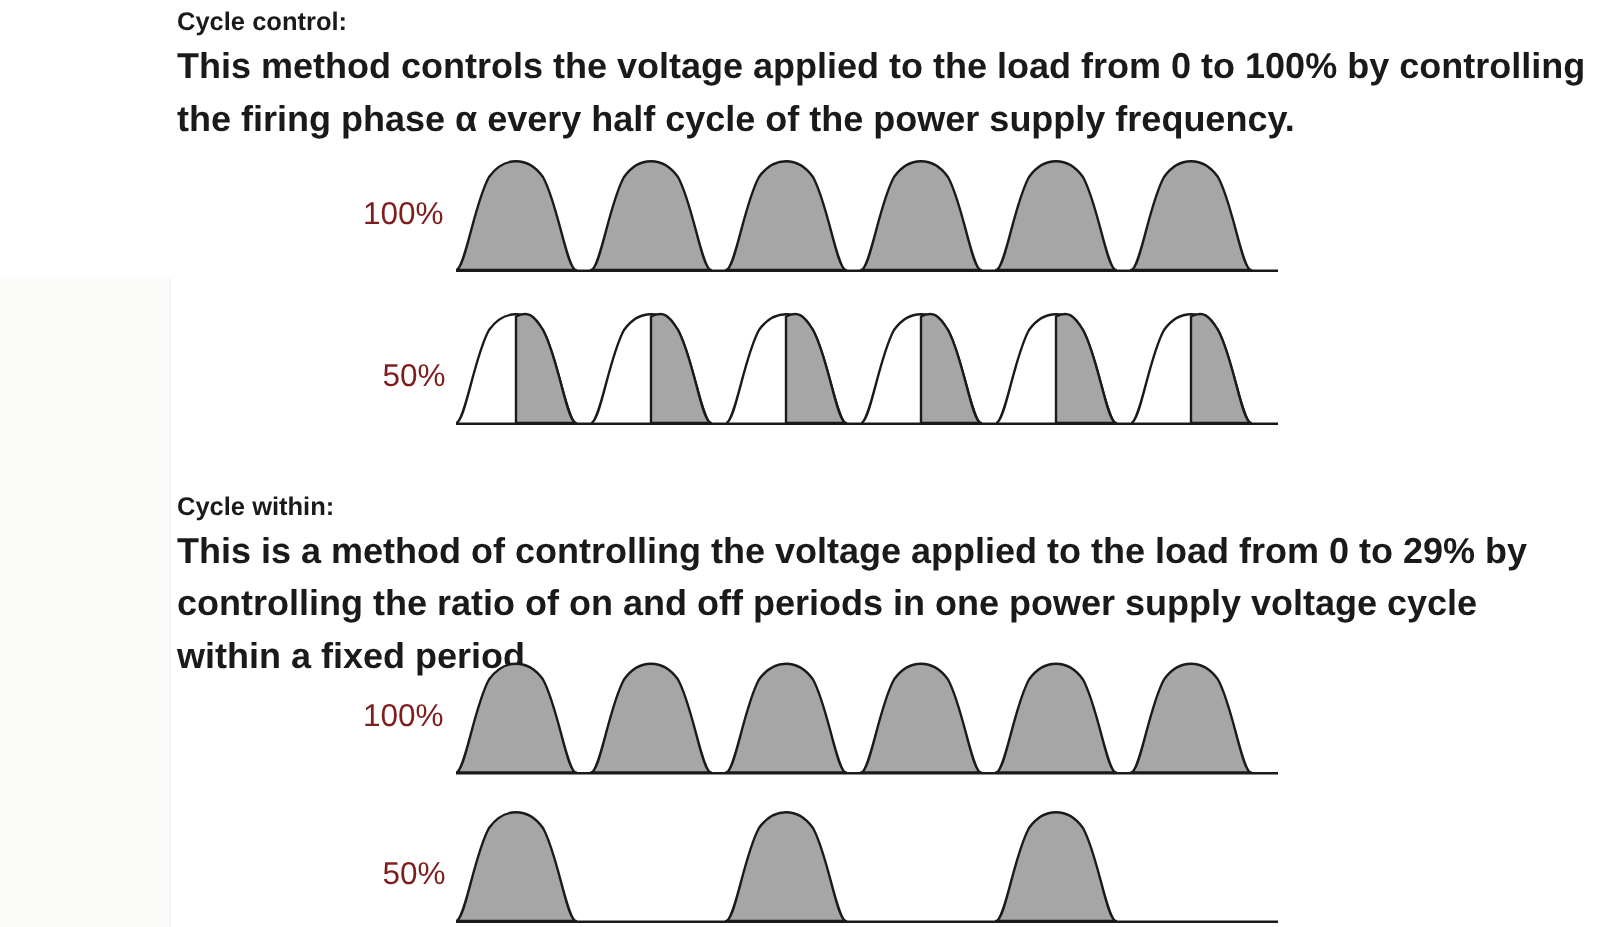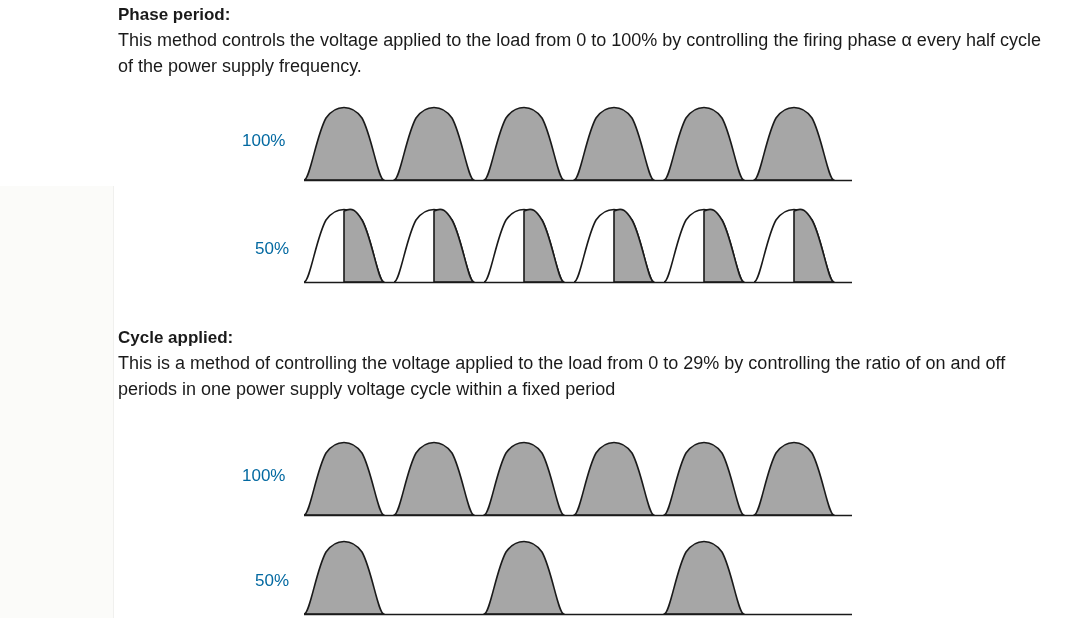--- a/index.html
+++ b/index.html
@@ -33,59 +33,60 @@
     height: 618px;
   }
   .section-title {
     font-size: 17px;
     font-weight: bold;
     line-height: 1.35;
     margin: 0;
     padding: 0;
   }
   .section-body {
-    font-size: 18px;
+    font-size: 24px;
     line-height: 1.47;
     margin: 0;
     padding: 0;
     max-width: 940px;
+    font-weight: bold;
   }
   .block-phase {
     position: absolute;
     top: 4px;
     left: 0;
     width: 940px;
   }
   .block-cycle {
     position: absolute;
     top: 327px;
     left: 0;
     width: 940px;
   }
   .lbl-100-phase { position: absolute; left: 124px; top: 131px; }
   .lbl-50-phase  { position: absolute; left: 137px; top: 239px; }
   .lbl-100-cycle { position: absolute; left: 124px; top: 466px; }
   .lbl-50-cycle  { position: absolute; left: 137px; top: 571px; }
   .axis-label {
     position: absolute;
-    font-size: 17px;
-    color: #0369a1;
+    font-size: 21px;
+    color: #7f1d1d;
     white-space: nowrap;
   }
   .svg-abs { position: absolute; }
 </style>
 </head>
 <body>
 
 <div class="left-panel"></div>
 
 <div class="content">
 
   <div class="block-phase">
-    <p class="section-title">Phase period:</p>
+    <p class="section-title">Cycle control:</p>
     <p class="section-body">This method controls the voltage applied to the load from 0 to 100% by controlling the firing phase α every half cycle of the power supply frequency.</p>
   </div>
 
   <span class="axis-label lbl-100-phase">100%</span>
   <span class="axis-label lbl-50-phase">50%</span>
 
   <svg class="svg-abs" style="left:186px; top:106px;" width="548" height="78" viewBox="0 0 548 78">
     <g>
       <path d="M0,74 C6,74 12,30 22,12 C32,-2 48,-2 58,12 C68,30 74,74 80,74 Z
                M90,74 C96,74 102,30 112,12 C122,-2 138,-2 148,12 C158,30 164,74 170,74 Z
@@ -111,21 +112,21 @@
                M130,74 L130,3 C138,-1 142,2 148,12 C158,30 164,74 170,74 Z
                M220,74 L220,3 C228,-1 232,2 238,12 C248,30 254,74 260,74 Z
                M310,74 L310,3 C318,-1 322,2 328,12 C338,30 344,74 350,74 Z
                M400,74 L400,3 C408,-1 412,2 418,12 C428,30 434,74 440,74 Z
                M490,74 L490,3 C498,-1 502,2 508,12 C518,30 524,74 530,74 Z" fill="#a6a6a6" stroke="#1a1a1a" stroke-width="1.6" stroke-linejoin="round"></path>
       <line x1="0" y1="74.5" x2="548" y2="74.5" stroke="#1a1a1a" stroke-width="1.6"></line>
     </g>
   </svg>
 
   <div class="block-cycle">
-    <p class="section-title">Cycle applied:</p>
+    <p class="section-title">Cycle within:</p>
     <p class="section-body">This is a method of controlling the voltage applied to the load from 0 to 29% by controlling the ratio of on and off periods in one power supply voltage cycle within a fixed period</p>
   </div>
 
   <span class="axis-label lbl-100-cycle">100%</span>
   <span class="axis-label lbl-50-cycle">50%</span>
 
   <svg class="svg-abs" style="left:186px; top:441px;" width="548" height="78" viewBox="0 0 548 78">
     <g>
       <path d="M0,74 C6,74 12,30 22,12 C32,-2 48,-2 58,12 C68,30 74,74 80,74 Z
                M90,74 C96,74 102,30 112,12 C122,-2 138,-2 148,12 C158,30 164,74 170,74 Z

